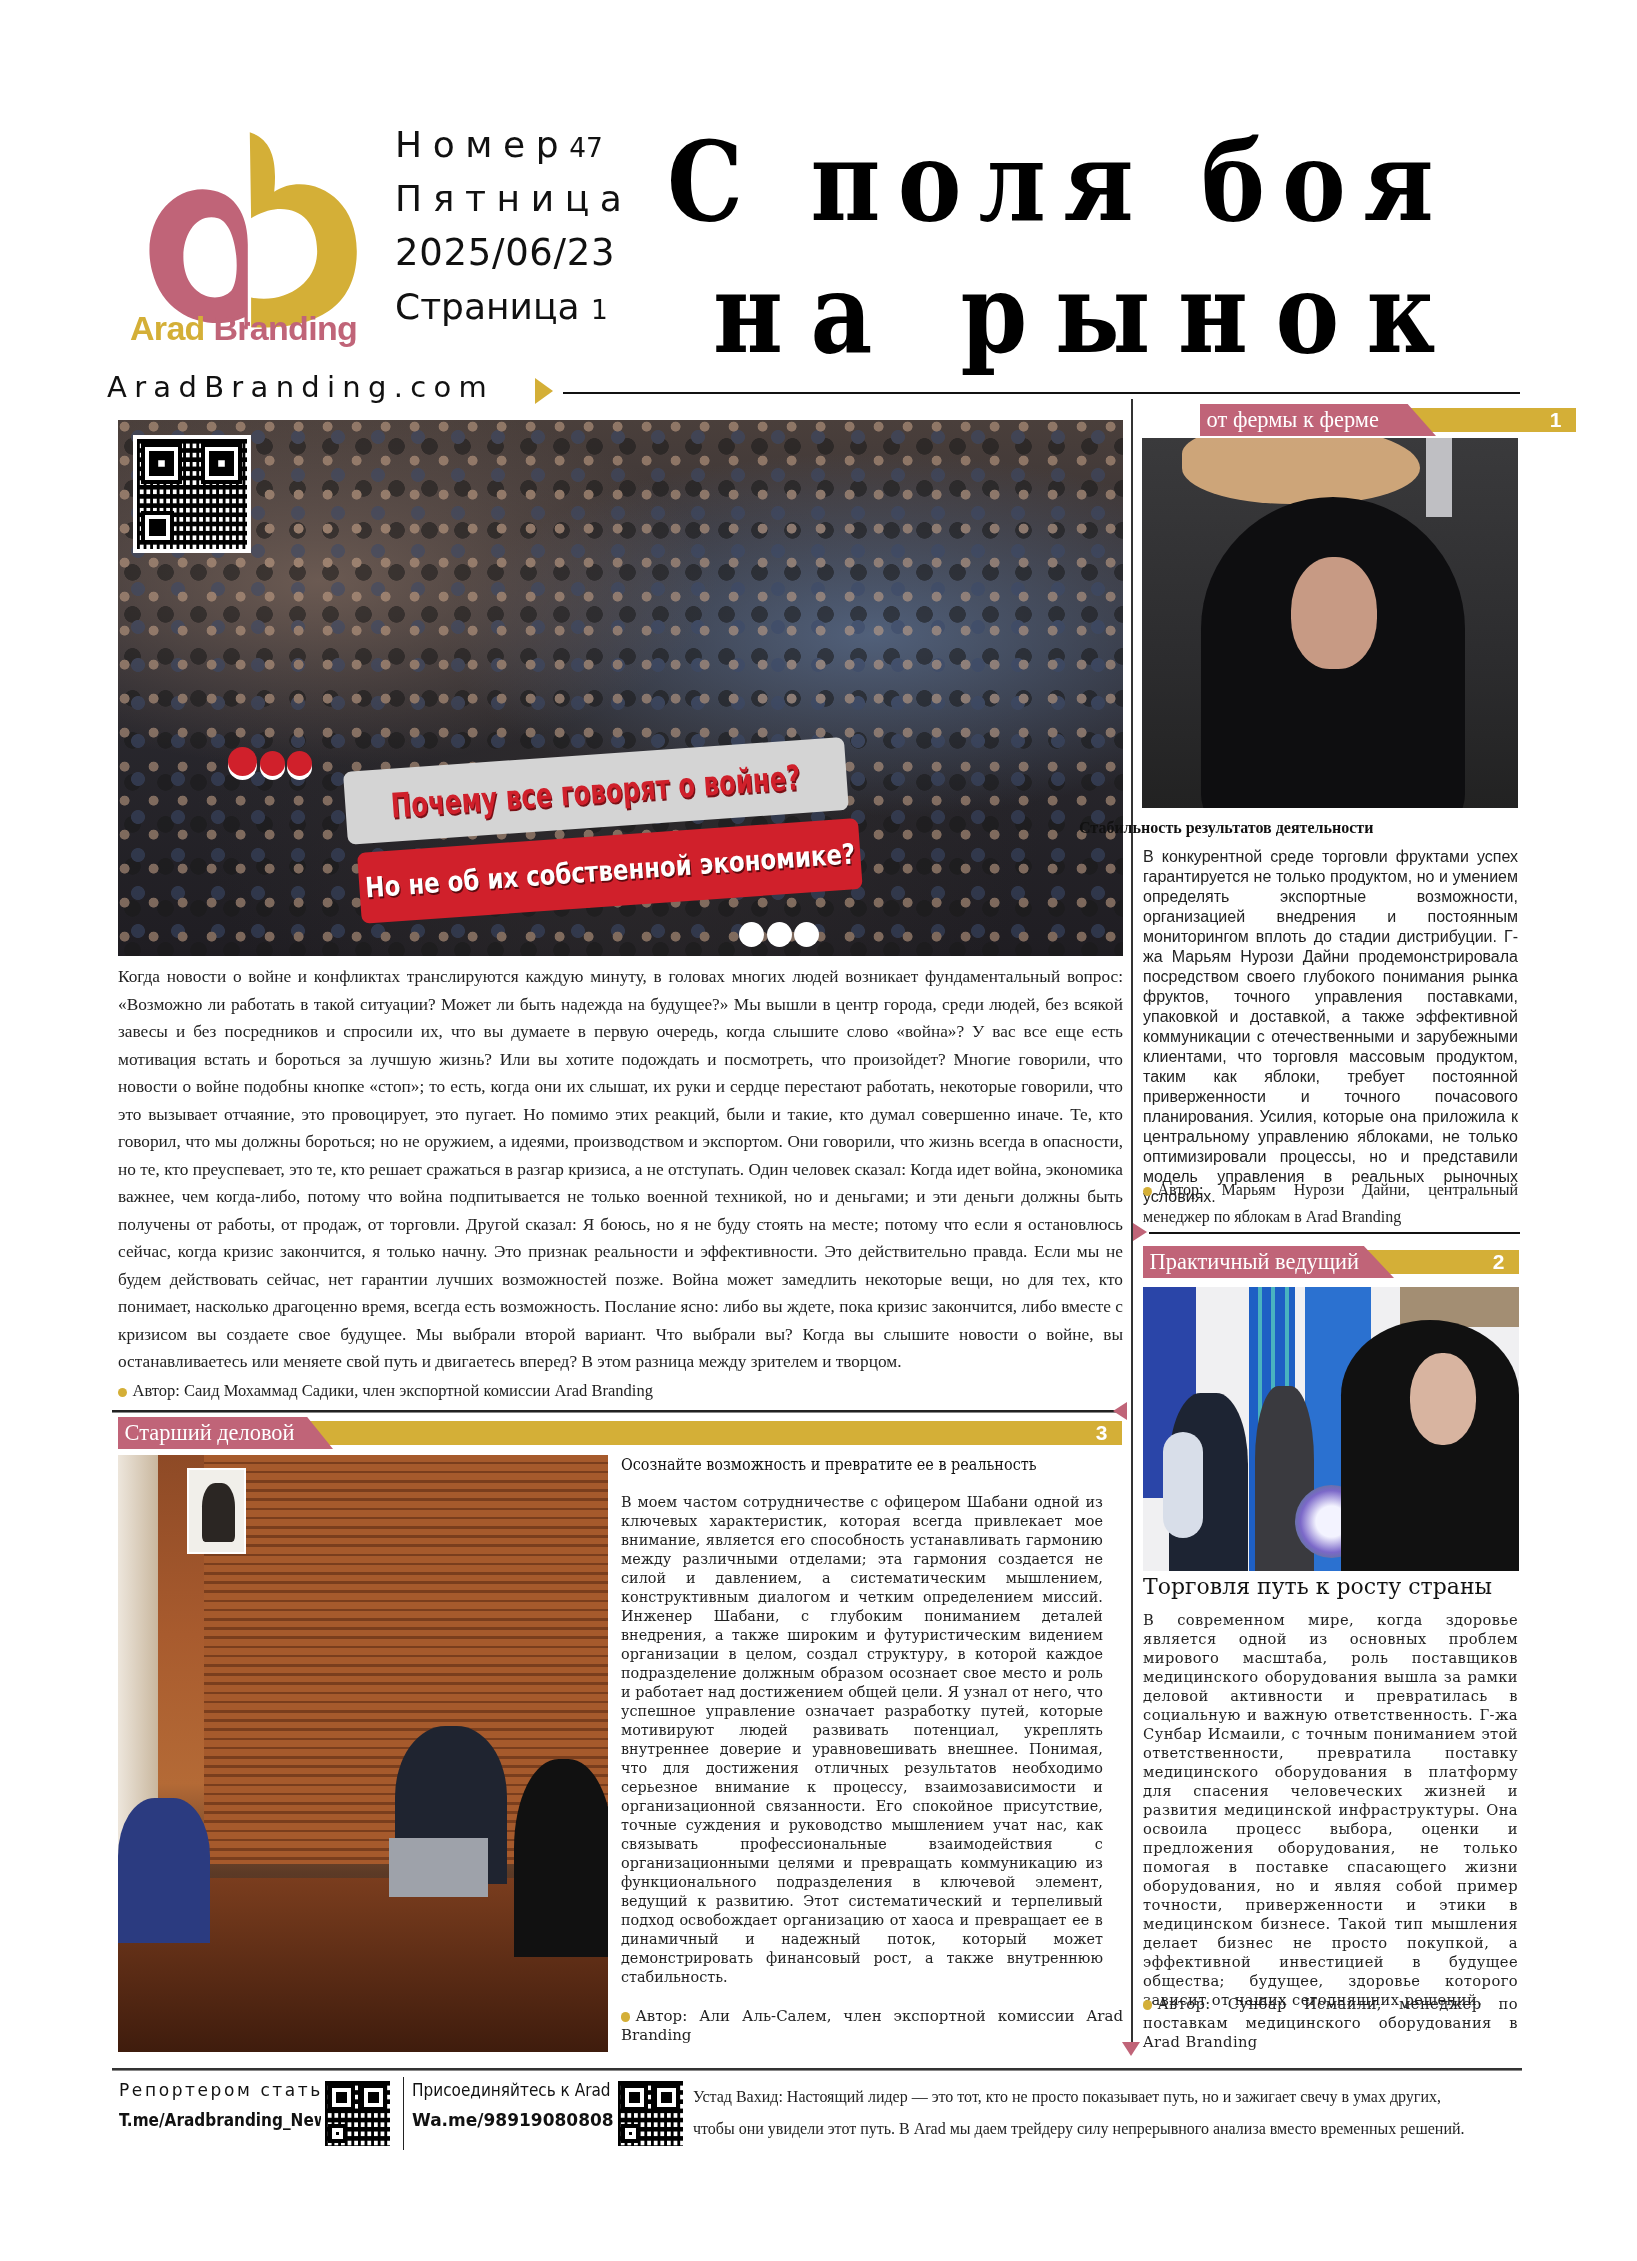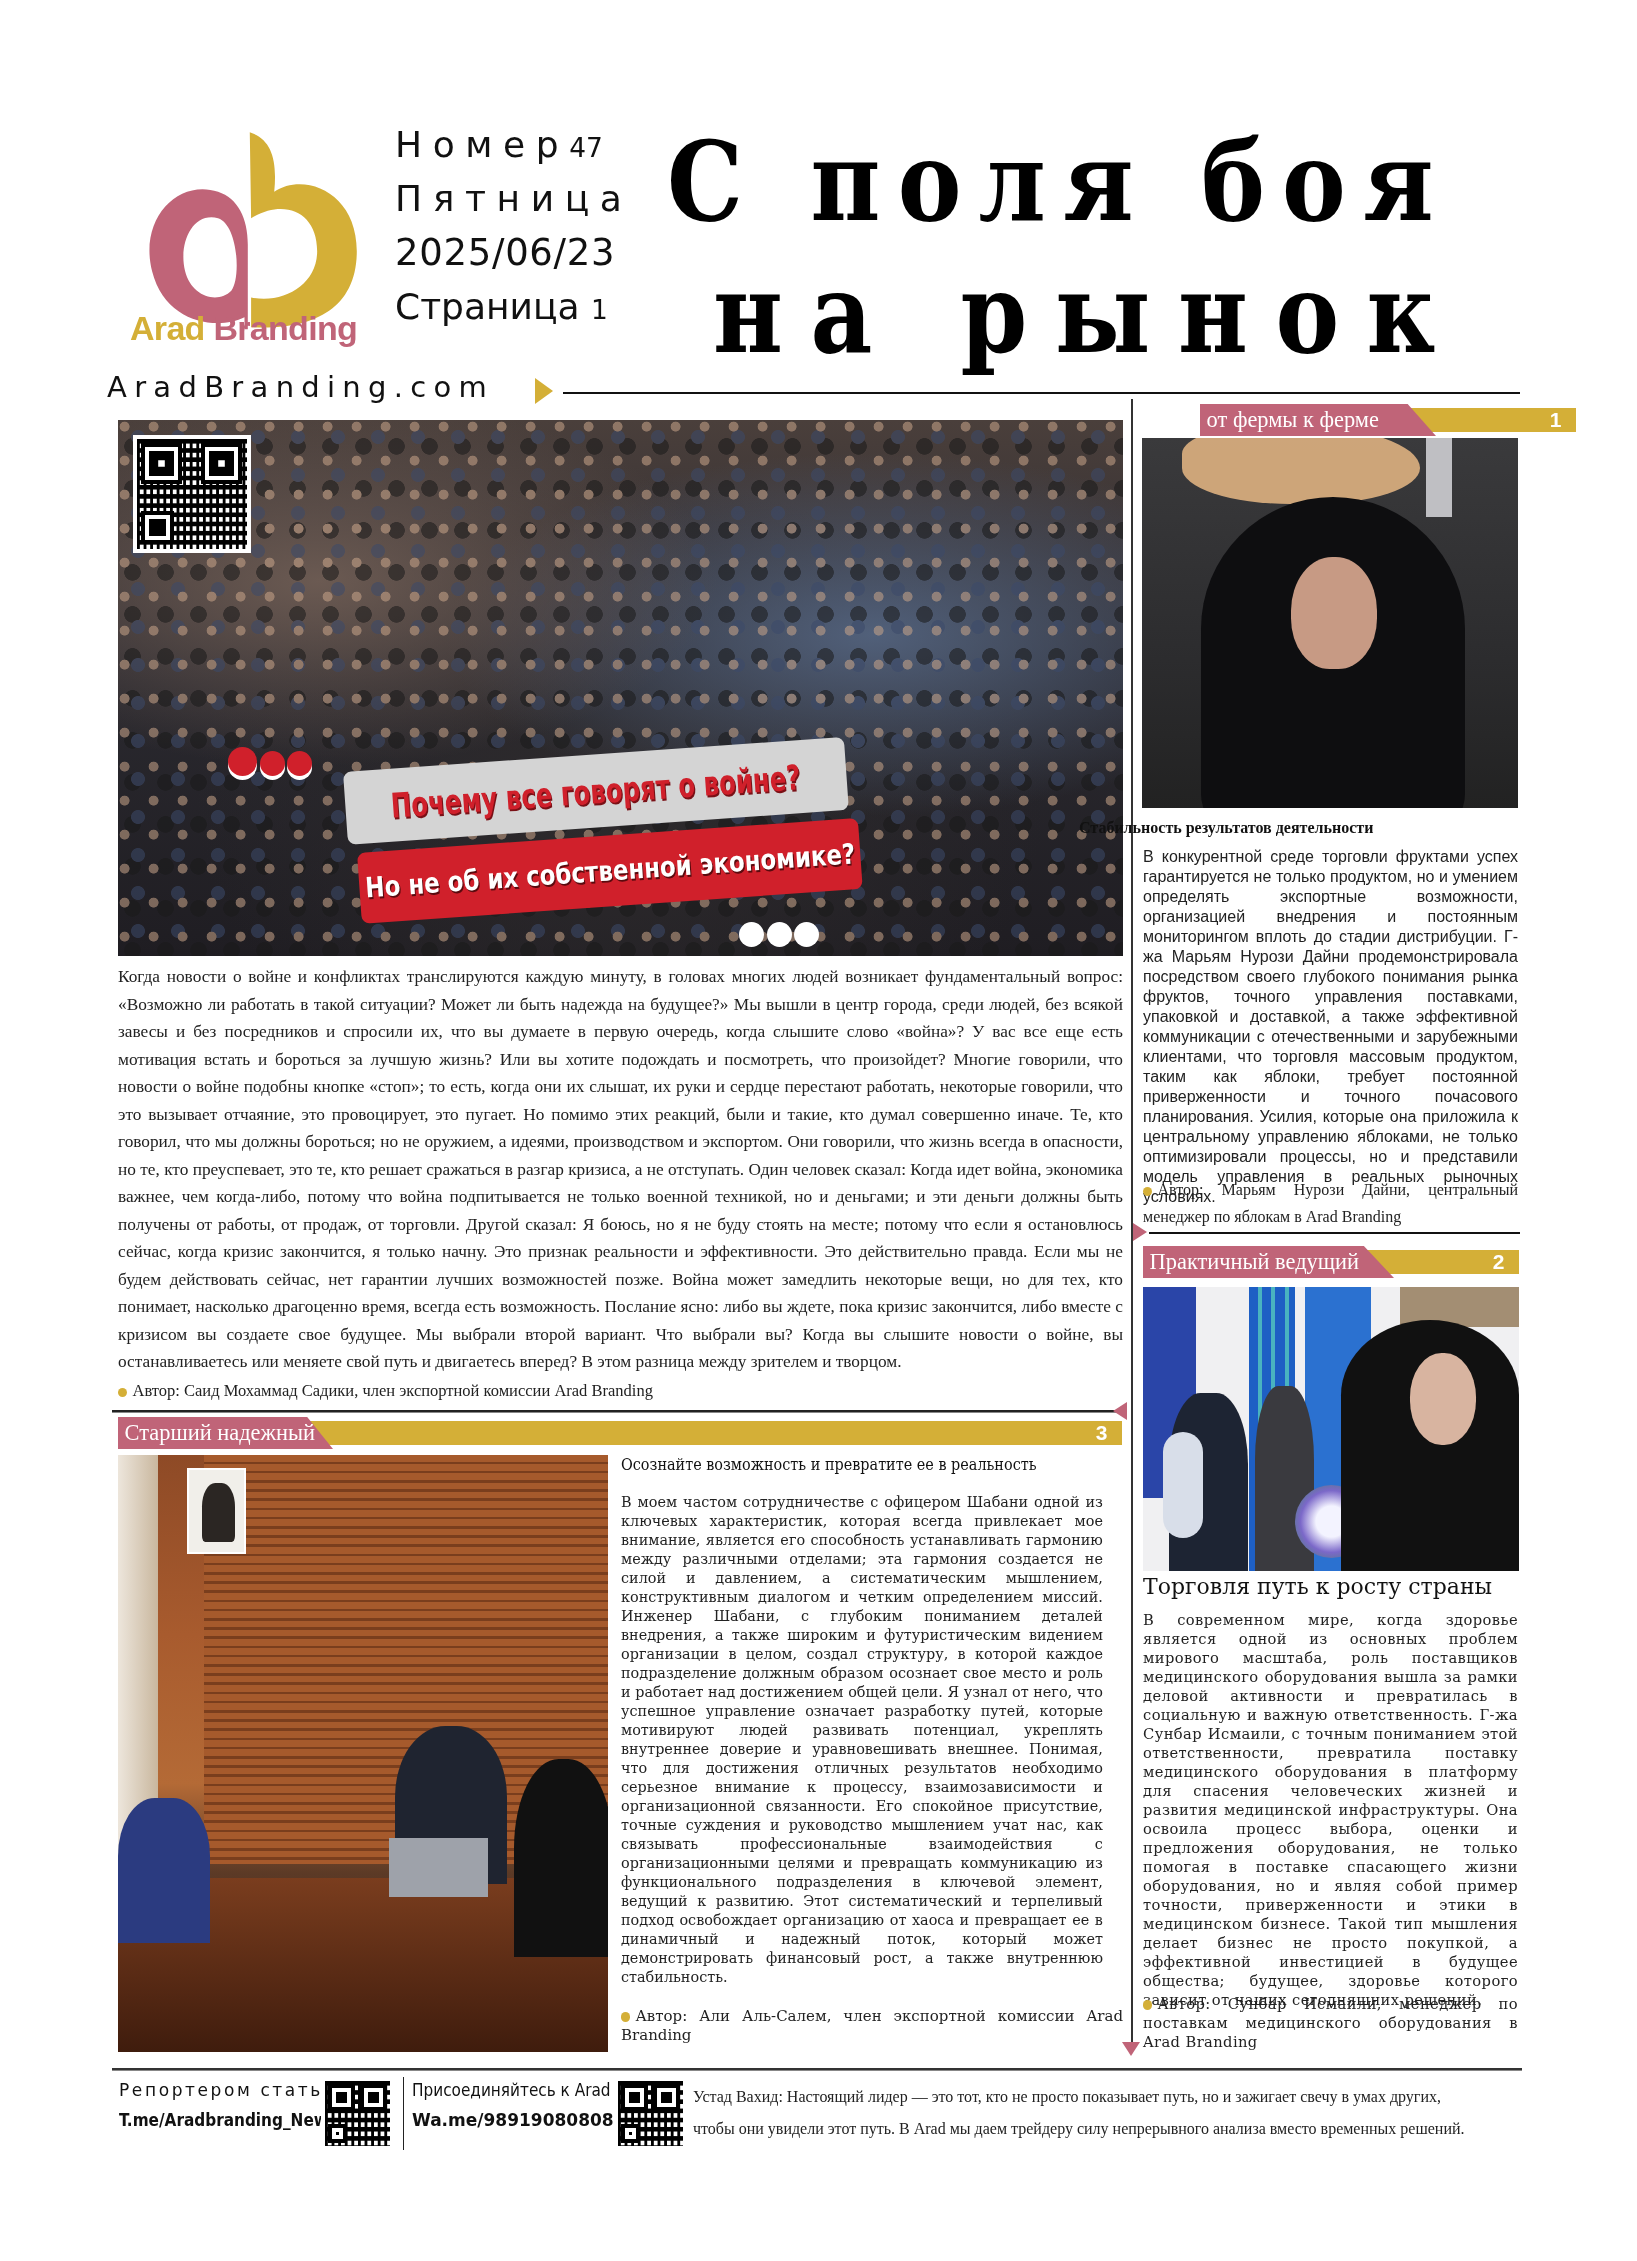--- a/index.html
+++ b/index.html
@@ -230,21 +230,21 @@
   <div class="woman"></div>
     <div class="woman-face"></div>
 </div>
 <div class="side2-title">Торговля путь к росту страны</div>
 <div class="side-body side2-body">В современном мире, когда здоровье является одной из основных проблем мирового масштаба, роль поставщиков медицинского оборудования вышла за рамки деловой активности и превратилась в социальную и важную ответственность. Г-жа Сунбар Исмаили, с точным пониманием этой ответственности, превратила поставку медицинского оборудования в платформу для спасения человеческих жизней и развития медицинской инфраструктуры. Она освоила процесс выбора, оценки и предложения оборудования, не только помогая в поставке спасающего жизни оборудования, но и являя собой пример точности, приверженности и этики в медицинском бизнесе. Такой тип мышления делает бизнес не просто покупкой, а эффективной инвестицией в будущее общества; будущее, здоровье которого зависит от наших сегодняшних решений.</div>
 <div class="byline side2-byline"><span class="dot"></span><span>Автор: Сунбар Исмаили, менеджер по поставкам медицинского оборудования в Arad Branding</span></div>
 
 <div class="sec-bar" style="left:118px; top:1417px; width:1004px;">
   <div class="gold"></div>
   <div class="pink" style="width:215px;">
-      <span>Старший надежный</span>
+      <span>Старший деловой</span>
     </div>
   <div class="num">3</div>
 </div>
 <div class="photo-office">
   <div class="blinds"></div>
     <div class="window"></div>
   <div class="portrait">
       <i></i>
     </div>
   <div class="desk"></div>

